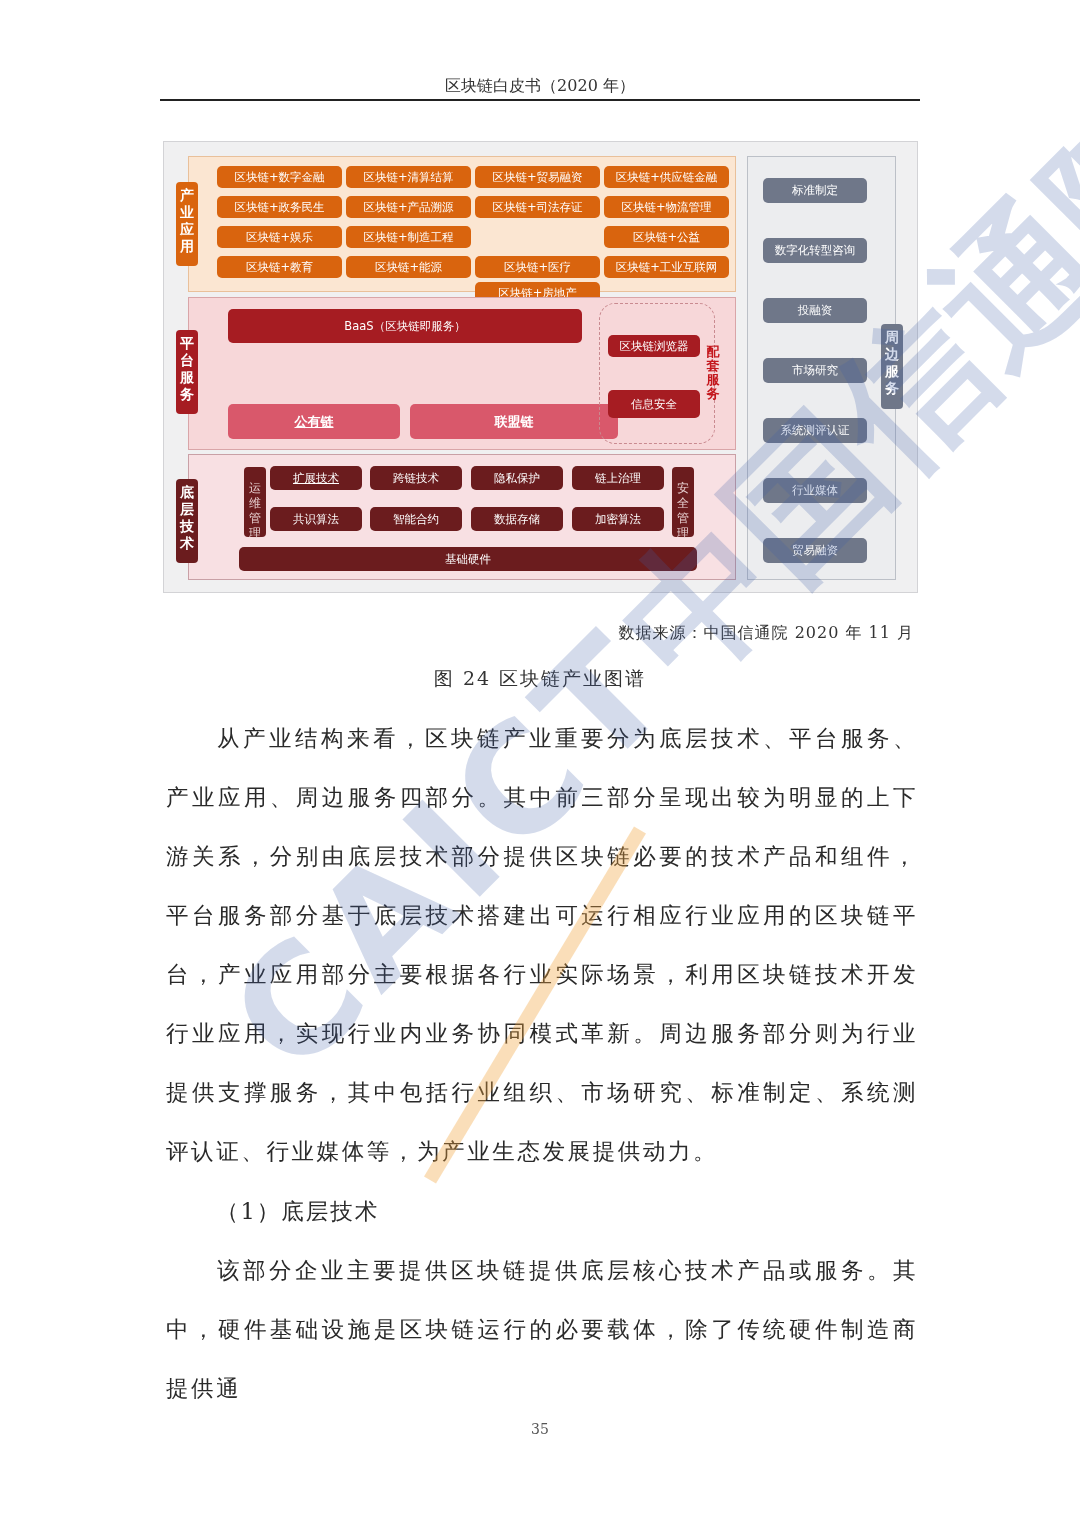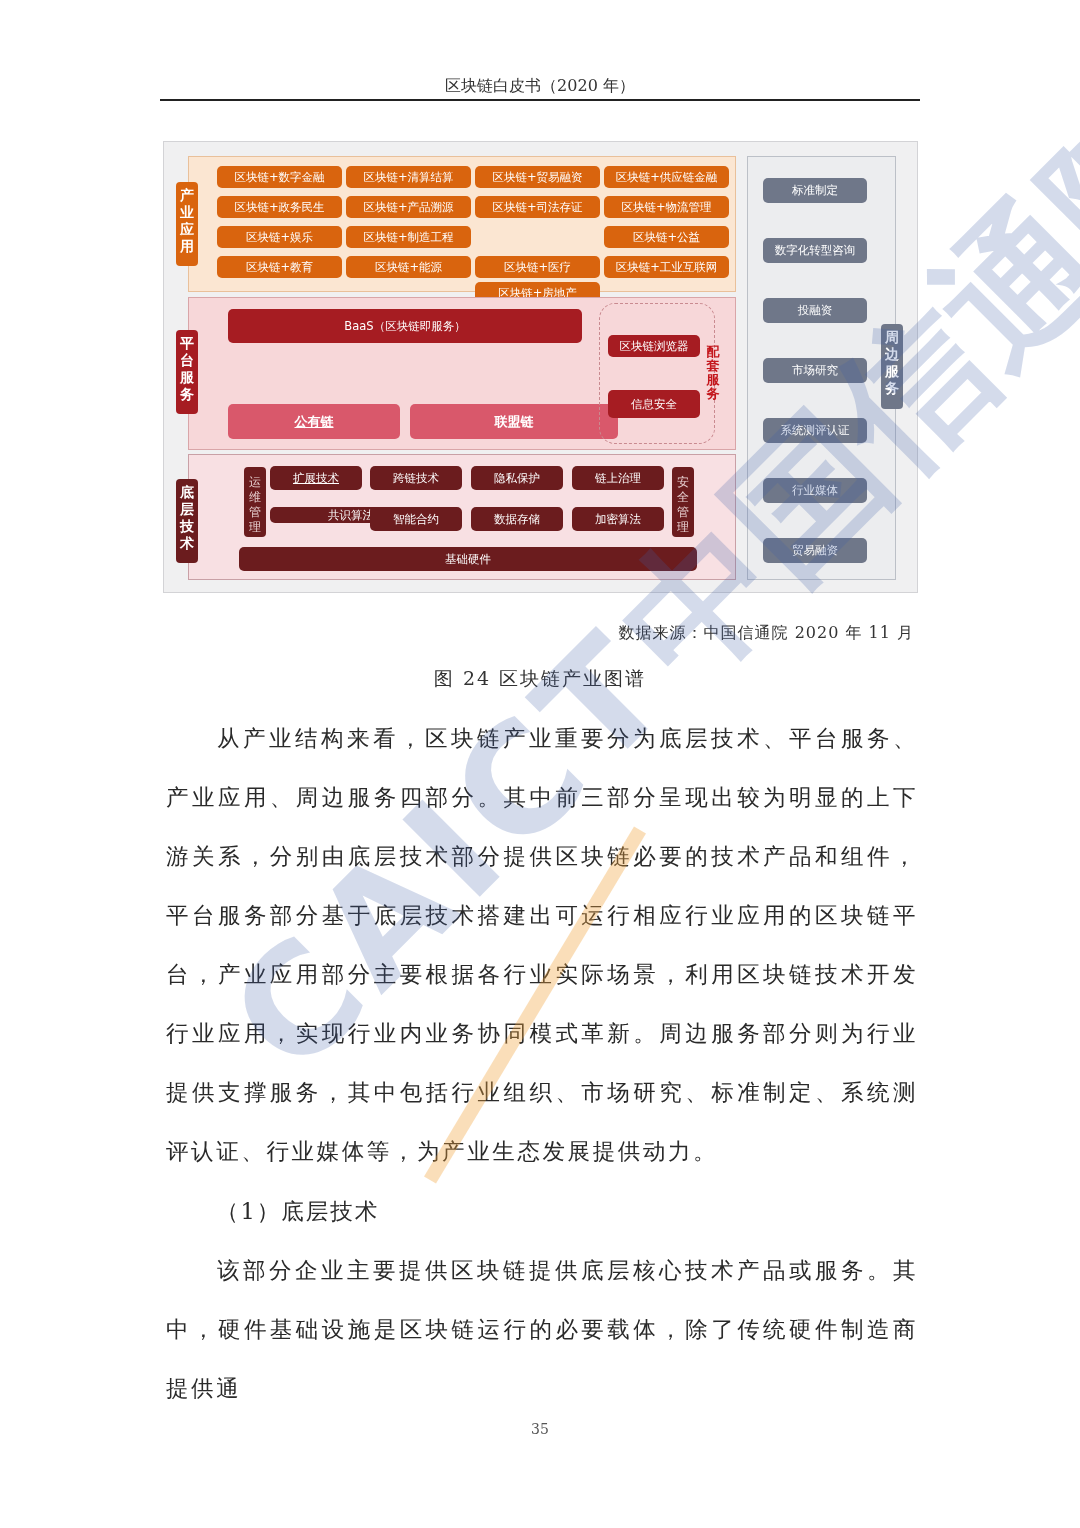--- a/index.html
+++ b/index.html
@@ -22,21 +22,21 @@
   .layer-side { left: 583px; top: 14px; width: 149px; height: 424px; background: #ecedef; border: 1px solid #bcc0c7; }
   .vtag { position: absolute; width: 22px; border-radius: 4px; color: #fff; font-family: "DejaVu Sans", sans-serif; font-weight: bold; font-size: 14px; line-height: 17px; text-align: center; padding: 5px 0; box-sizing: border-box; }
   .chip { position: absolute; border-radius: 5px; color: #fff; font-family: "DejaVu Sans", sans-serif; font-size: 11.5px; display: flex; align-items: center; justify-content: center; white-space: nowrap; }
   .chip-app { background: #d9640e; width: 125px; height: 22px; }
   .chip-plat { background: #a61c22; }
   .chip-pink { background: #d9586b; font-weight: bold; font-size: 13px; }
   .chip-base { background: #6b1c1e; }
   .chip-side { background: #6f7789; width: 104px; height: 25px; font-size: 11.5px; }
   .dashed-box { position: absolute; border: 1.5px dashed #c98a90; border-radius: 16px; box-sizing: border-box; }
   .vlabel-red { position: absolute; color: #c4161c; font-family: "DejaVu Sans", sans-serif; font-weight: bold; font-size: 13px; line-height: 14px; width: 14px; text-align: center; }
-  .vchip { position: absolute; background: #6b1c1e; color: #e9d2d3; border-radius: 4px; width: 22px; font-family: Liberation Sans, sans-serif; font-size: 12px; line-height: 15px; text-align: center; padding: 8px 0; box-sizing: border-box; }
+  .vchip { position: absolute; background: #6b1c1e; color: #e9d2d3; border-radius: 4px; width: 22px; font-family: Liberation Mono, monospace; font-size: 12px; line-height: 15px; text-align: center; padding: 15px 0; box-sizing: border-box; }
   
   .source { right: 166px; top: 623px; font-size: 16px; color: #333; letter-spacing: 1px; }
   .fig-caption { left: 0; width: 1080px; top: 666px; text-align: center; font-size: 19px; color: #333; letter-spacing: 2px; }
   
   .para { left: 166px; width: 752px; font-size: 22.5px; line-height: 59px; letter-spacing: 2.6px; color: #2a2a2a; text-align: justify; text-align-last: left; }
   .para .indent { display: inline-block; width: 50px; }
   .p1 { top: 709px; }
   .sub { left: 216px; top: 1182px; font-size: 22.5px; letter-spacing: 2px; line-height: 59px; color: #2a2a2a; }
   .p2 { top: 1241px; }
   .page-num { left: 0; width: 1080px; top: 1421px; text-align: center; font-size: 14px; color: #555; }
@@ -82,21 +82,21 @@
 
   <div class="layer layer-base"></div>
   <div class="vtag" style="left:12px;top:337px;height:84px;background:#6b1c1e;">底层技术</div>
   <div class="vchip" style="left:80px;top:325px;height:70px;">运维管理</div>
   <div class="vchip" style="left:508px;top:325px;height:70px;">安全管理</div>
   <div id="base-grid">
       <div class="chip chip-base" style="left: 106px; top: 324px; width: 92px; height: 24px; text-decoration: underline;">扩展技术</div>
       <div class="chip chip-base" style="left: 206px; top: 324px; width: 92px; height: 24px;">跨链技术</div>
       <div class="chip chip-base" style="left: 307px; top: 324px; width: 92px; height: 24px;">隐私保护</div>
       <div class="chip chip-base" style="left: 408px; top: 324px; width: 92px; height: 24px;">链上治理</div>
-      <div class="chip chip-base" style="left: 106px; top: 365px; width: 92px; height: 16px; padding-left: 35px;">共识算法</div>
+      <div class="chip chip-base" style="left: 106px; top: 365px; width: 92px; height: 24px;">共识算法</div>
       <div class="chip chip-base" style="left: 206px; top: 365px; width: 92px; height: 24px;">智能合约</div>
       <div class="chip chip-base" style="left: 307px; top: 365px; width: 92px; height: 24px;">数据存储</div>
       <div class="chip chip-base" style="left: 408px; top: 365px; width: 92px; height: 24px;">加密算法</div>
     </div>
   <div class="chip chip-base" style="left:75px;top:405px;width:458px;height:24px;font-size:11.5px;">基础硬件</div>
 
   <div class="layer layer-side"></div>
   <div id="side-list">
       <div class="chip chip-side" style="left: 599px; top: 36px;">标准制定</div>
       <div class="chip chip-side" style="left: 599px; top: 96px;">数字化转型咨询</div>

